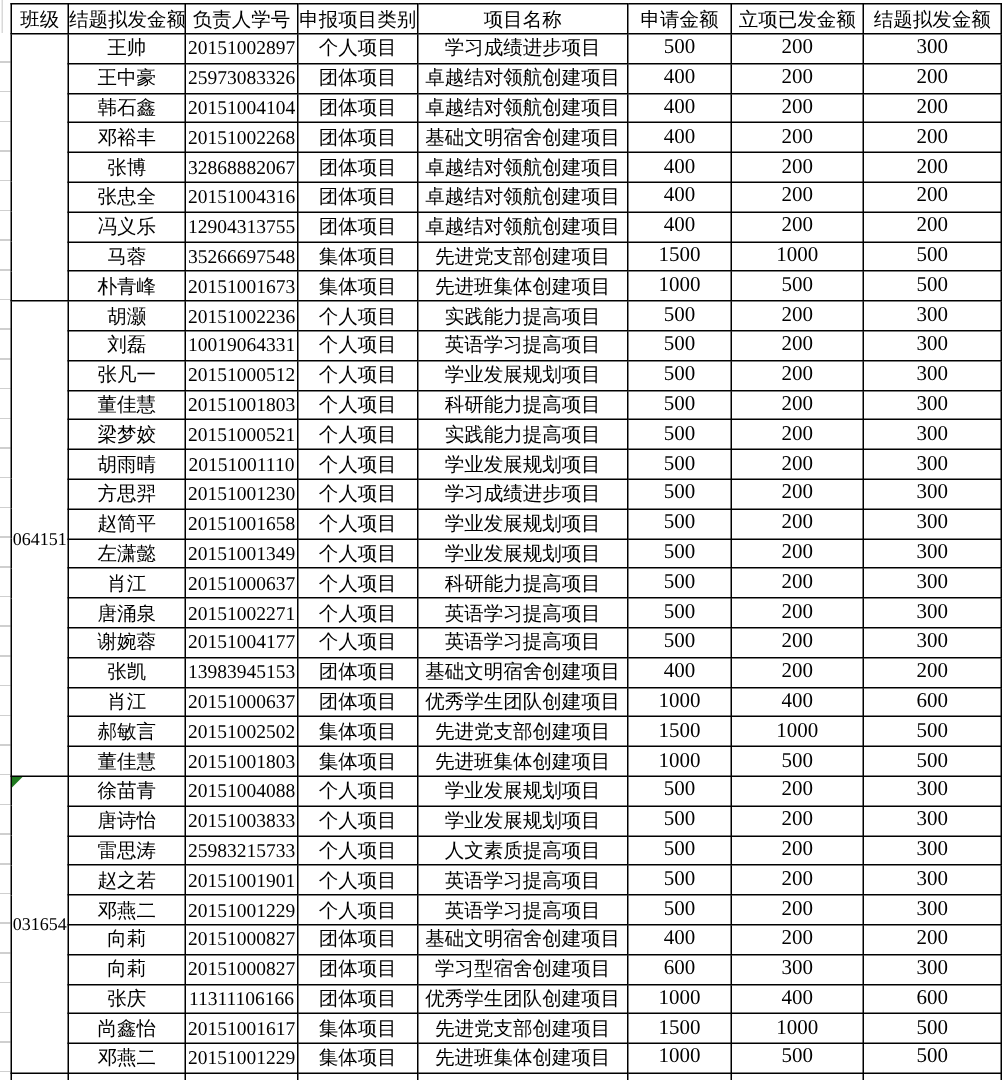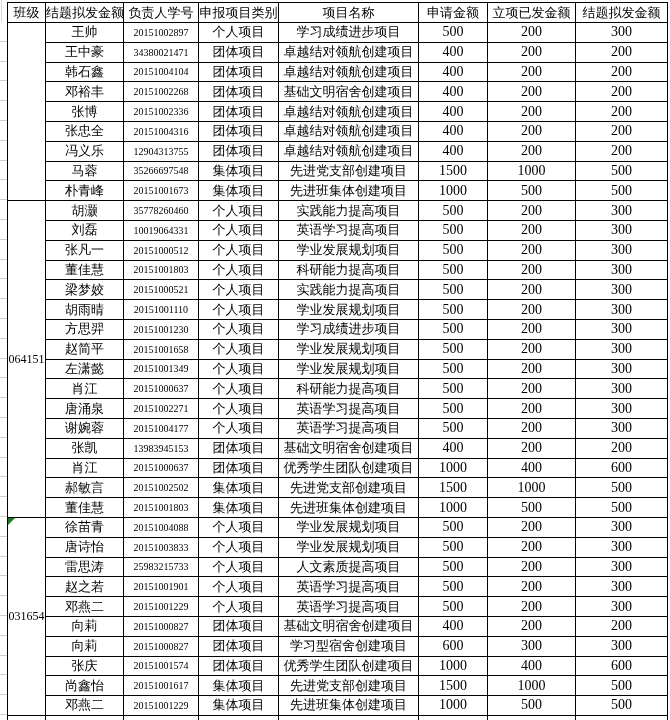--- a/index.html
+++ b/index.html
@@ -9,21 +9,21 @@
           background:repeating-linear-gradient(to bottom,#ffffff 0 18.8px,#cfcfcf 18.8px 19.8px);}
   .gutter-edge{position:absolute;left:1px;top:0;width:1px;height:720px;background:#d9d9d9;}
   table.sheet{position:absolute;left:7px;top:2px;width:660px;border-collapse:collapse;table-layout:fixed;}
   .sheet th,.sheet td{border:1px solid #000;padding:0;text-align:center;vertical-align:middle;
           overflow:hidden;white-space:nowrap;color:#000;}
   .sheet thead tr{height:20px;}
   .sheet tbody tr{height:19.8px;}
   .sheet th{font-weight:normal;font-size:13px;}
   td.t-cn{font-size:13px;}
   td.t-num{font-size:14px;}
-  td.t-id{font-size:10px;letter-spacing:0px;}
+  td.t-id{font-size:13px;letter-spacing:0px;}
   td.class-cell{font-size:12px;position:relative;text-align:center;}
   .err-tri{position:absolute;left:0;top:0;width:0;height:0;
            border-top:7px solid #1f7a1f;border-right:7px solid transparent;}
   tr.partial td{border-bottom:none;}
 </style>
 </head>
 <body>
 
 <div class="screen">
   <div class="gutter-edge"></div>
@@ -58,21 +58,21 @@
           <td class="t-cn">王帅</td>
           <td class="t-id">20151002897</td>
           <td class="t-cn">个人项目</td>
           <td class="t-cn">学习成绩进步项目</td>
           <td class="t-num">500</td>
           <td class="t-num">200</td>
           <td class="t-num">300</td>
         </tr>
         <tr>
           <td class="t-cn">王中豪</td>
-          <td class="t-id">34380021471</td>
+          <td class="t-id">25973083326</td>
           <td class="t-cn">团体项目</td>
           <td class="t-cn">卓越结对领航创建项目</td>
           <td class="t-num">400</td>
           <td class="t-num">200</td>
           <td class="t-num">200</td>
         </tr>
         <tr>
           <td class="t-cn">韩石鑫</td>
           <td class="t-id">20151004104</td>
           <td class="t-cn">团体项目</td>
@@ -85,21 +85,21 @@
           <td class="t-cn">邓裕丰</td>
           <td class="t-id">20151002268</td>
           <td class="t-cn">团体项目</td>
           <td class="t-cn">基础文明宿舍创建项目</td>
           <td class="t-num">400</td>
           <td class="t-num">200</td>
           <td class="t-num">200</td>
         </tr>
         <tr>
           <td class="t-cn">张博</td>
-          <td class="t-id">20151002336</td>
+          <td class="t-id">32868882067</td>
           <td class="t-cn">团体项目</td>
           <td class="t-cn">卓越结对领航创建项目</td>
           <td class="t-num">400</td>
           <td class="t-num">200</td>
           <td class="t-num">200</td>
         </tr>
         <tr>
           <td class="t-cn">张忠全</td>
           <td class="t-id">20151004316</td>
           <td class="t-cn">团体项目</td>
@@ -131,21 +131,21 @@
           <td class="t-id">20151001673</td>
           <td class="t-cn">集体项目</td>
           <td class="t-cn">先进班集体创建项目</td>
           <td class="t-num">1000</td>
           <td class="t-num">500</td>
           <td class="t-num">500</td>
         </tr>
         <tr>
           <td class="class-cell" rowspan="16"><span>064151</span></td>
           <td class="t-cn">胡灏</td>
-          <td class="t-id">35778260460</td>
+          <td class="t-id">20151002236</td>
           <td class="t-cn">个人项目</td>
           <td class="t-cn">实践能力提高项目</td>
           <td class="t-num">500</td>
           <td class="t-num">200</td>
           <td class="t-num">300</td>
         </tr>
         <tr>
           <td class="t-cn">刘磊</td>
           <td class="t-id">10019064331</td>
           <td class="t-cn">个人项目</td>
@@ -339,21 +339,21 @@
           <td class="t-cn">向莉</td>
           <td class="t-id">20151000827</td>
           <td class="t-cn">团体项目</td>
           <td class="t-cn">学习型宿舍创建项目</td>
           <td class="t-num">600</td>
           <td class="t-num">300</td>
           <td class="t-num">300</td>
         </tr>
         <tr>
           <td class="t-cn">张庆</td>
-          <td class="t-id">20151001574</td>
+          <td class="t-id">11311106166</td>
           <td class="t-cn">团体项目</td>
           <td class="t-cn">优秀学生团队创建项目</td>
           <td class="t-num">1000</td>
           <td class="t-num">400</td>
           <td class="t-num">600</td>
         </tr>
         <tr>
           <td class="t-cn">尚鑫怡</td>
           <td class="t-id">20151001617</td>
           <td class="t-cn">集体项目</td>

